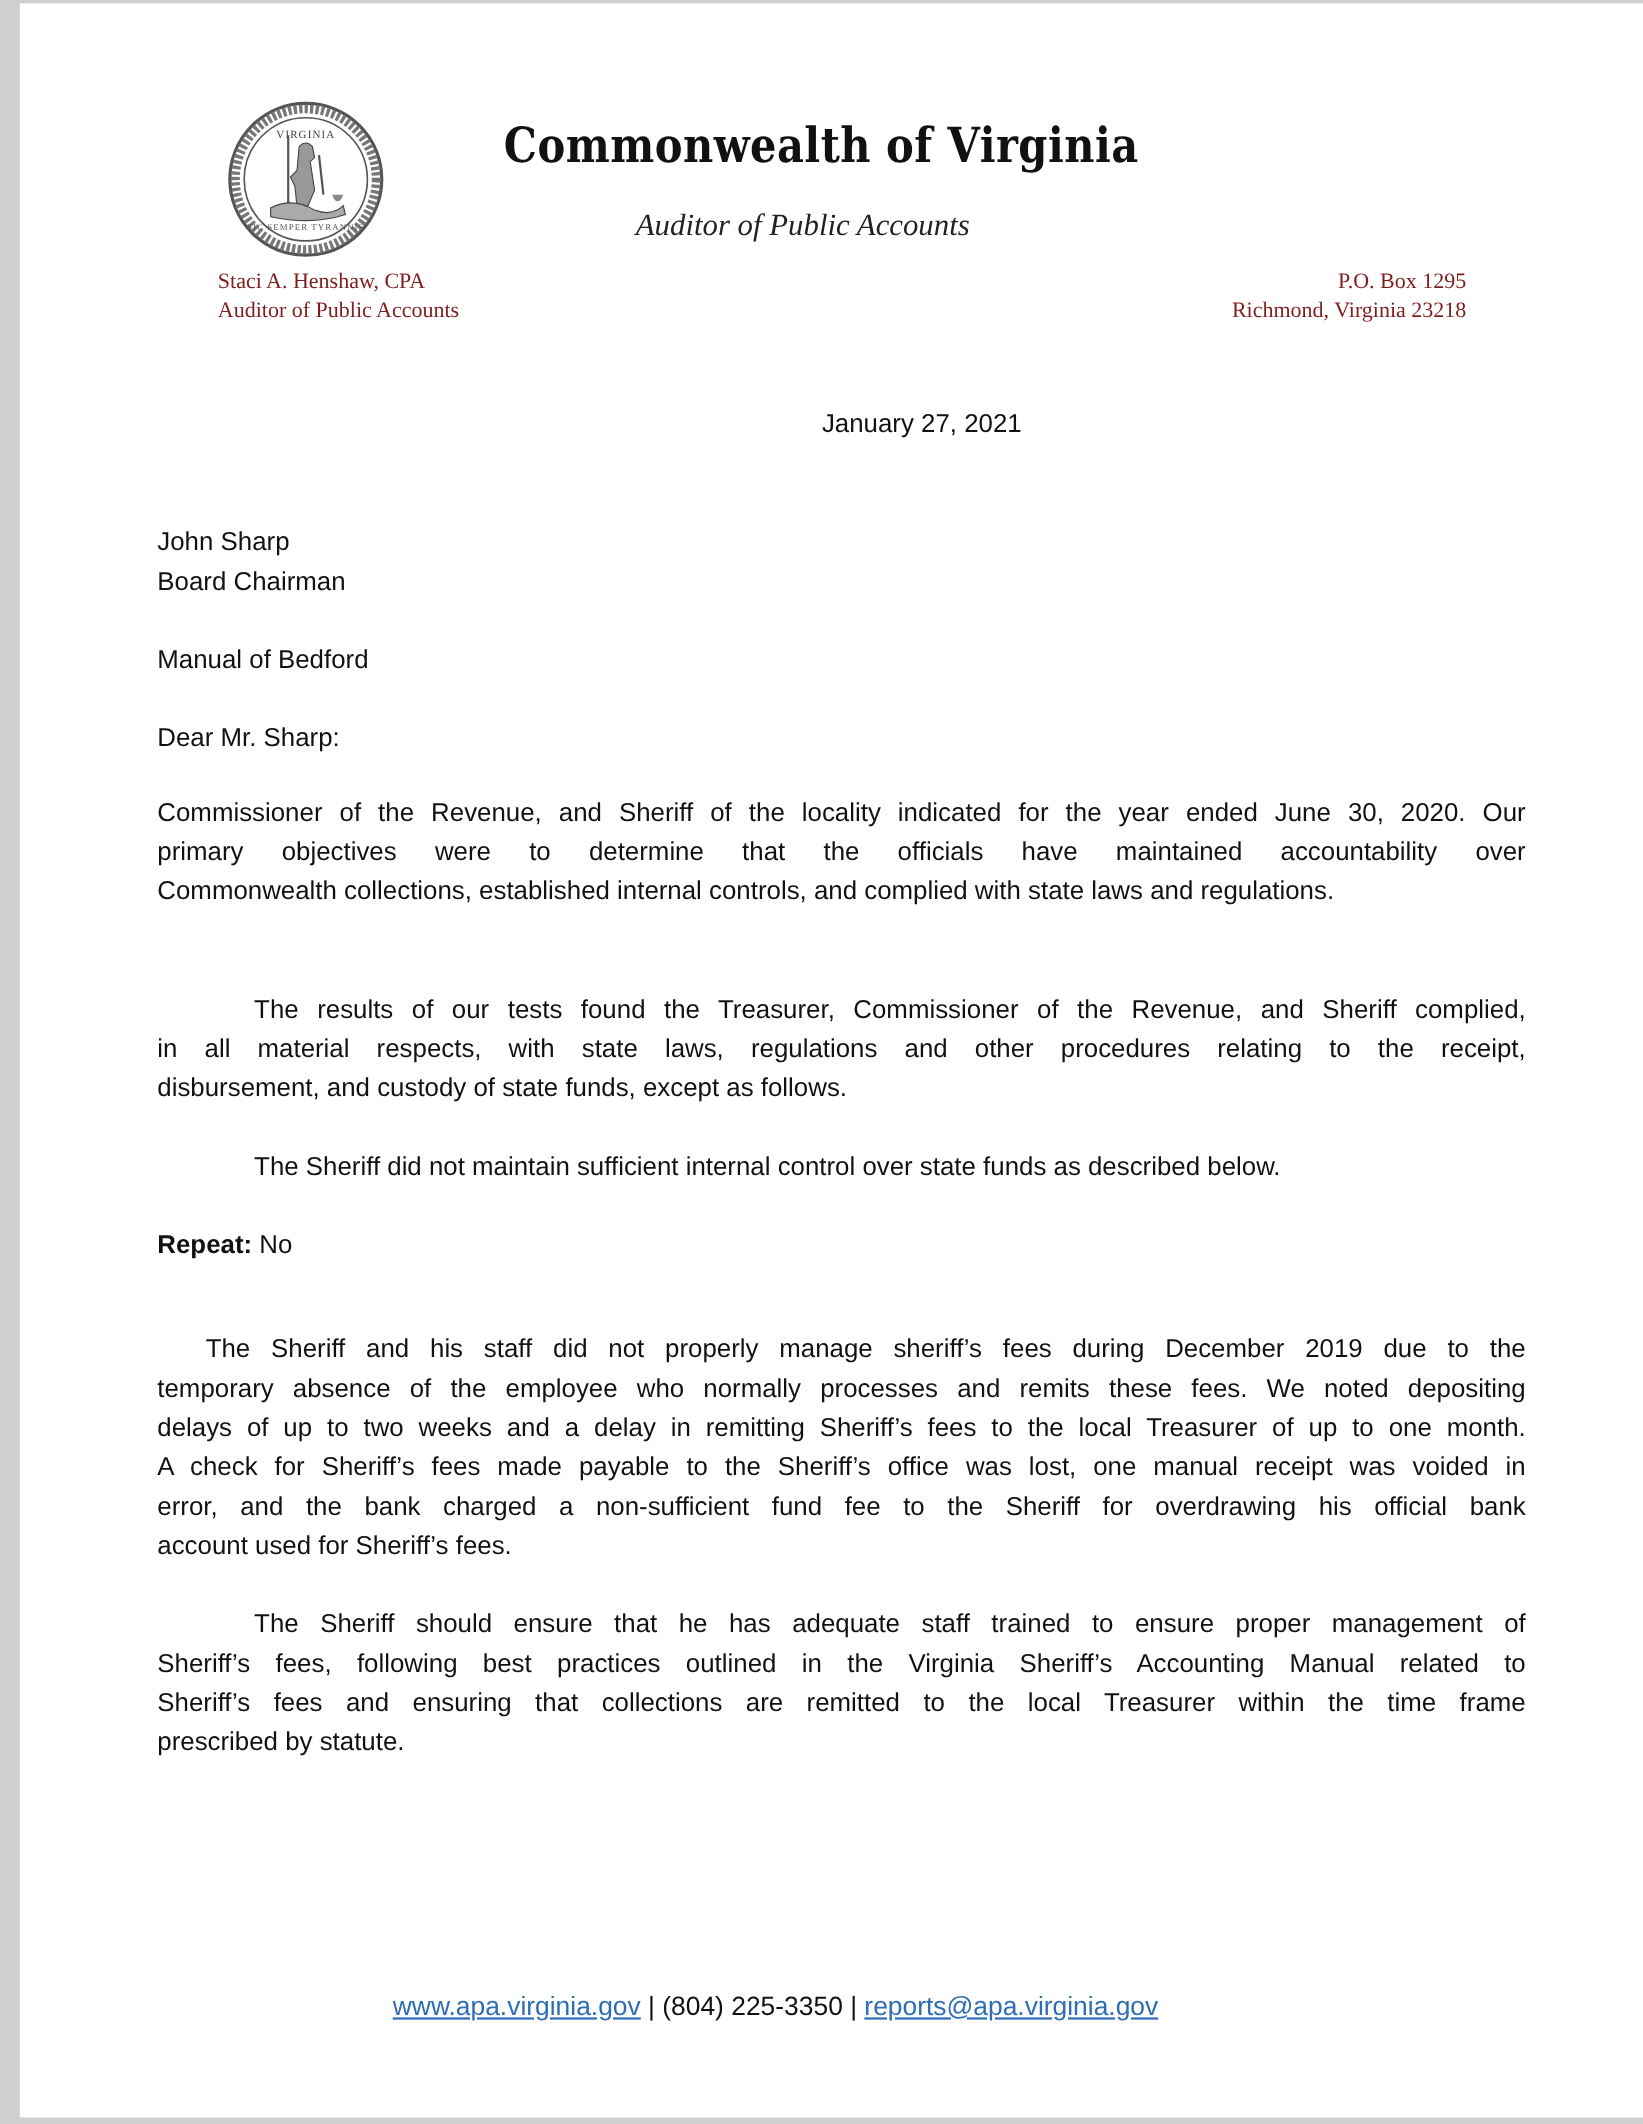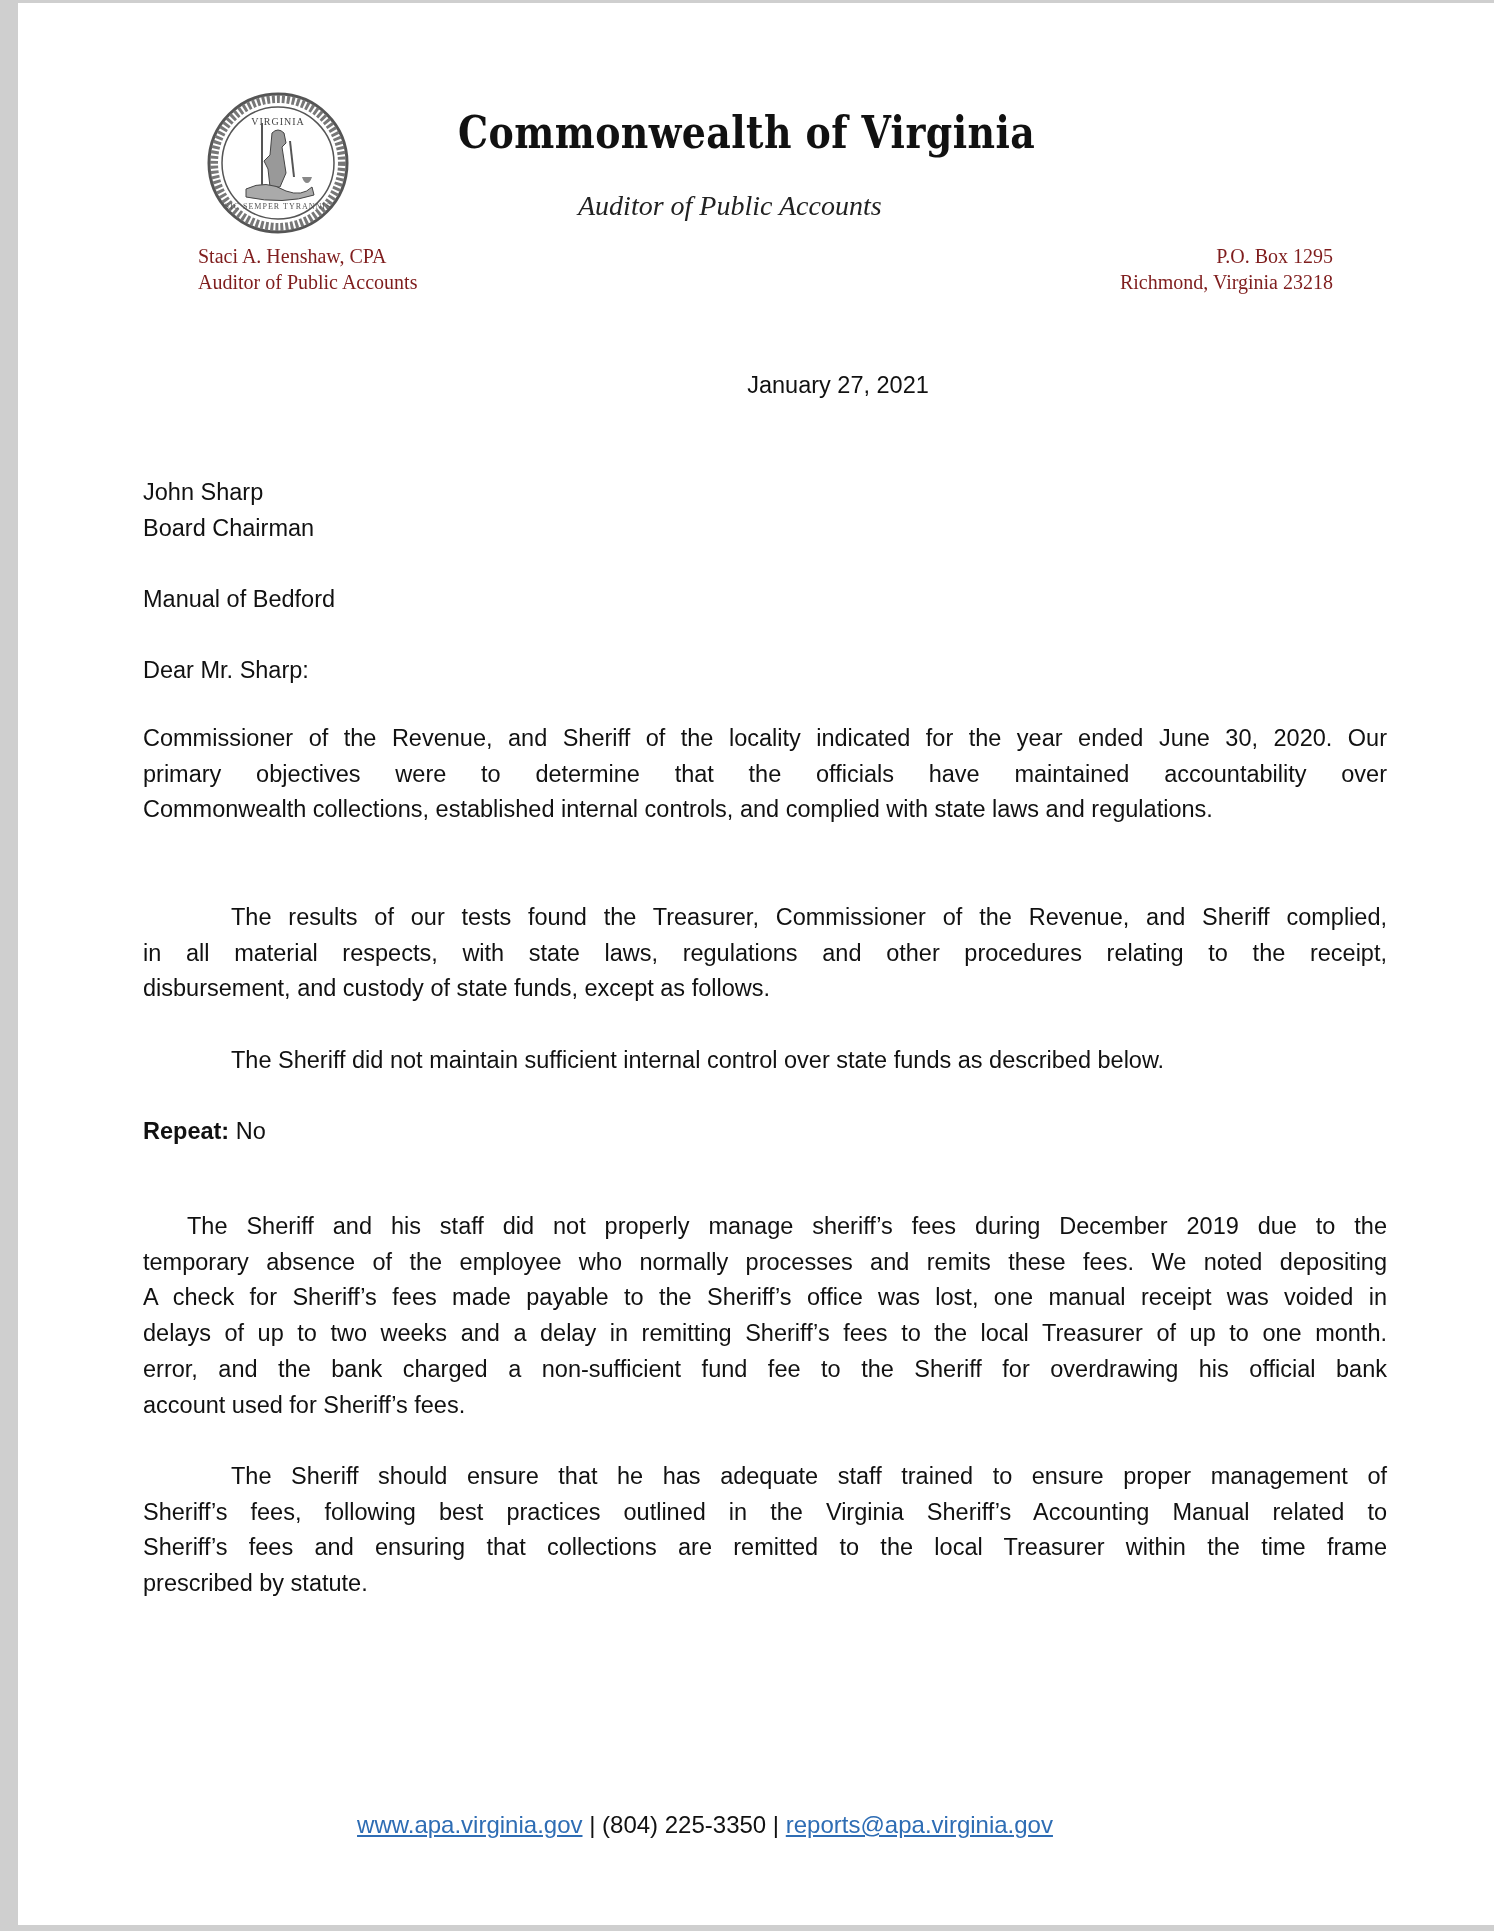--- a/index.html
+++ b/index.html
@@ -109,22 +109,22 @@
     <span class="jl ind last">The Sheriff did not maintain sufficient internal control over state funds as described below.</span>
   </div>
 
   <div class="para body-text" style="top:1111px;">
     <div><span class="label-bold">Repeat:</span><span> No</span></div>
   </div>
 
   <div class="para body-text" style="top:1206px;">
     <span class="jl ind-sm">The Sheriff and his staff did not properly manage sheriff’s fees during December 2019 due to the</span>
     <span class="jl">temporary absence of the employee who normally processes and remits these fees.  We noted depositing</span>
+    <span class="jl">delays of up to two weeks and a delay in remitting Sheriff’s fees to the local Treasurer of up to one month.</span>
     <span class="jl">A check for Sheriff’s fees made payable to the Sheriff’s office was lost, one manual receipt was voided in</span>
-    <span class="jl">delays of up to two weeks and a delay in remitting Sheriff’s fees to the local Treasurer of up to one month.</span>
     <span class="jl">error, and the bank charged a non-sufficient fund fee to the Sheriff for overdrawing his official bank</span>
     <span class="jl last">account used for Sheriff’s fees.</span>
   </div>
 
   <div class="para body-text" style="top:1456px;">
     <span class="jl ind">The Sheriff should ensure that he has adequate staff trained to ensure proper management of</span>
     <span class="jl">Sheriff’s fees, following best practices outlined in the Virginia Sheriff’s Accounting Manual related to</span>
     <span class="jl">Sheriff’s fees and ensuring that collections are remitted to the local Treasurer within the time frame</span>
     <span class="jl last">prescribed by statute.</span>
   </div>

